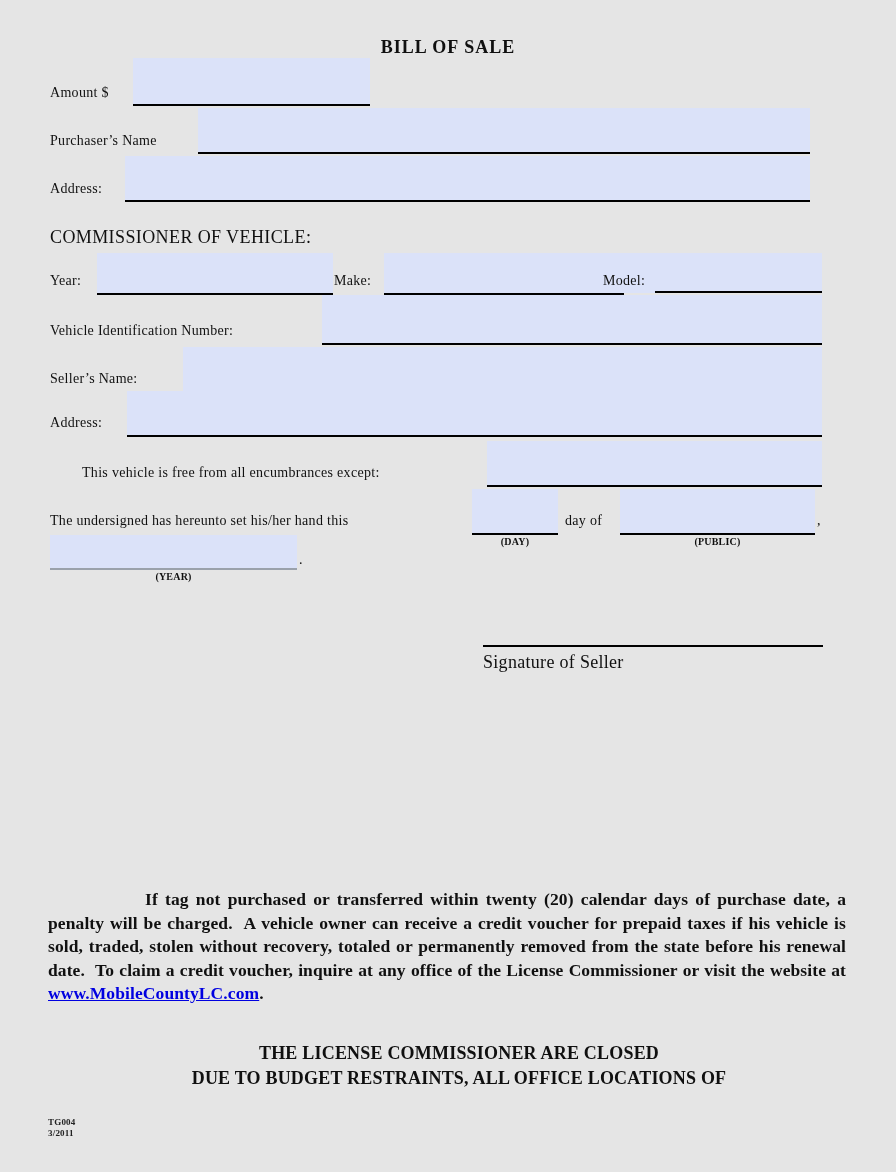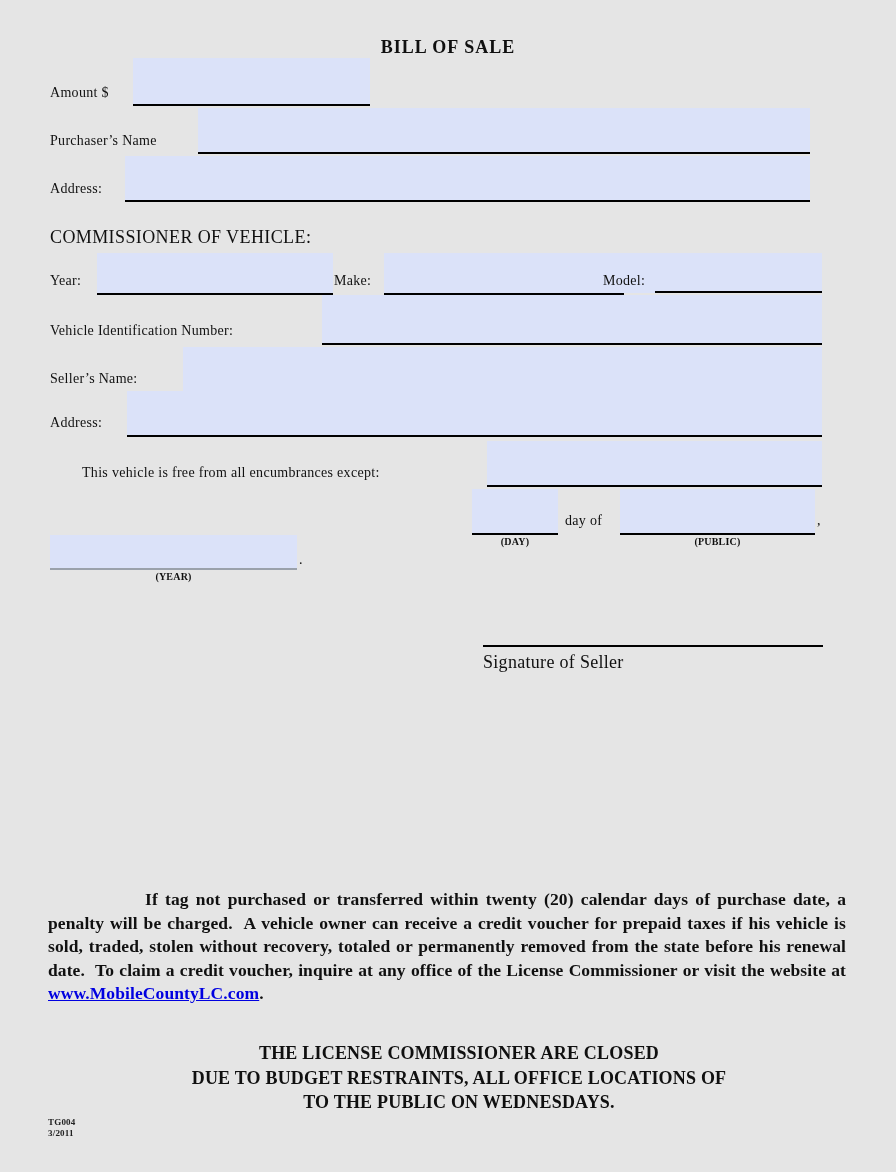--- a/index.html
+++ b/index.html
@@ -57,40 +57,40 @@
 
   <div class="lbl" style="left:50px;top:371px;">Seller’s Name:</div>
   <div class="field" style="left:183px;top:347px;width:639px;height:44px;font-size:16px;"></div>
 
   <div class="lbl" style="left:50px;top:415px;">Address:</div>
   <div class="field" style="left:127px;top:391px;width:695px;height:44px;font-size:16px;"></div>
 
   <div class="lbl" style="left:50px;top:465px;margin-left:32px;">This vehicle is free from all encumbrances except:</div>
   <div class="field" style="left:487px;top:441px;width:335px;height:44px;font-size:16px;"></div>
 
+  <div class="lbl" style="left:50px;top:513px;">The undersigned has hereunto set his/her hand this</div>
   <div class="field" style="left:472px;top:489px;width:86px;height:44px;font-size:16px;"></div>
   <div class="lbl" style="left:565px;top:513px;">day of</div>
   <div class="field" style="left:620px;top:489px;width:195px;height:44px;font-size:16px;"></div>
   <div class="lbl" style="left:817px;top:513px;">,</div>
   <div class="cap" style="left:472px;top:536px;width:86px;">(DAY)</div>
   <div class="cap" style="left:620px;top:536px;width:195px;">(PUBLIC)</div>
 
   <div class="yfield" style="left:50px;top:535px;width:247px;height:33px;font-size:16px;"></div>
   <div class="lbl" style="left:299px;top:552px;font-size:14px;">.</div>
   <div class="cap" style="left:50px;top:571px;width:247px;">(YEAR)</div>
 
   <div class="rule" style="left:483px;top:645px;width:340px;"></div>
   <div class="sig-label" style="left:483px;top:652px;">Signature of Seller</div>
 
   <div class="para"><span>If tag not purchased or transferred within twenty (20) calendar days of purchase date, a penalty will be charged.&nbsp; A vehicle owner can receive a credit voucher for prepaid taxes if his vehicle is sold, traded, stolen without recovery, totaled or permanently removed from the state before his renewal date.&nbsp; To claim a credit voucher, inquire at any office of the License Commissioner or visit the website at </span><a>www.MobileCountyLC.com</a><span>.</span></div>
 
   <div class="closure">
     <div>THE LICENSE COMMISSIONER ARE CLOSED</div>
     <div>DUE TO BUDGET RESTRAINTS, ALL OFFICE LOCATIONS OF</div>
-    <div>TO THE PUBLIC ON WEDNESDAYS.</div>
   </div>
 
   <div class="footer">
     <div>TG004</div>
     <div>3/2011</div>
   </div>
 
 </div>
 
 </body></html>

